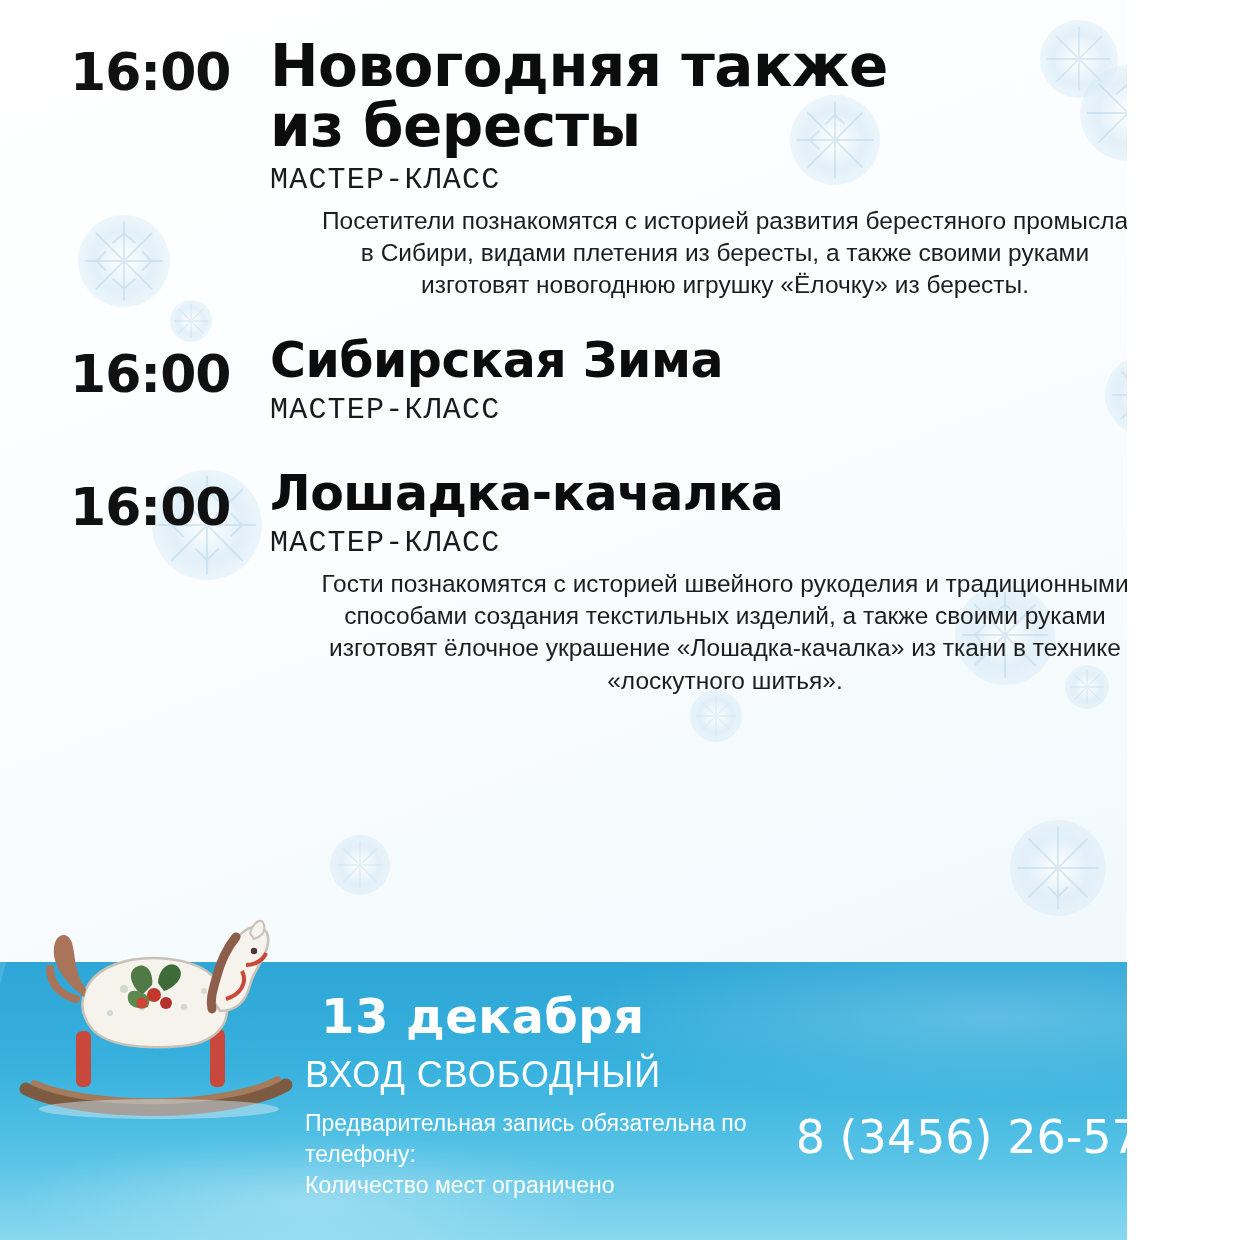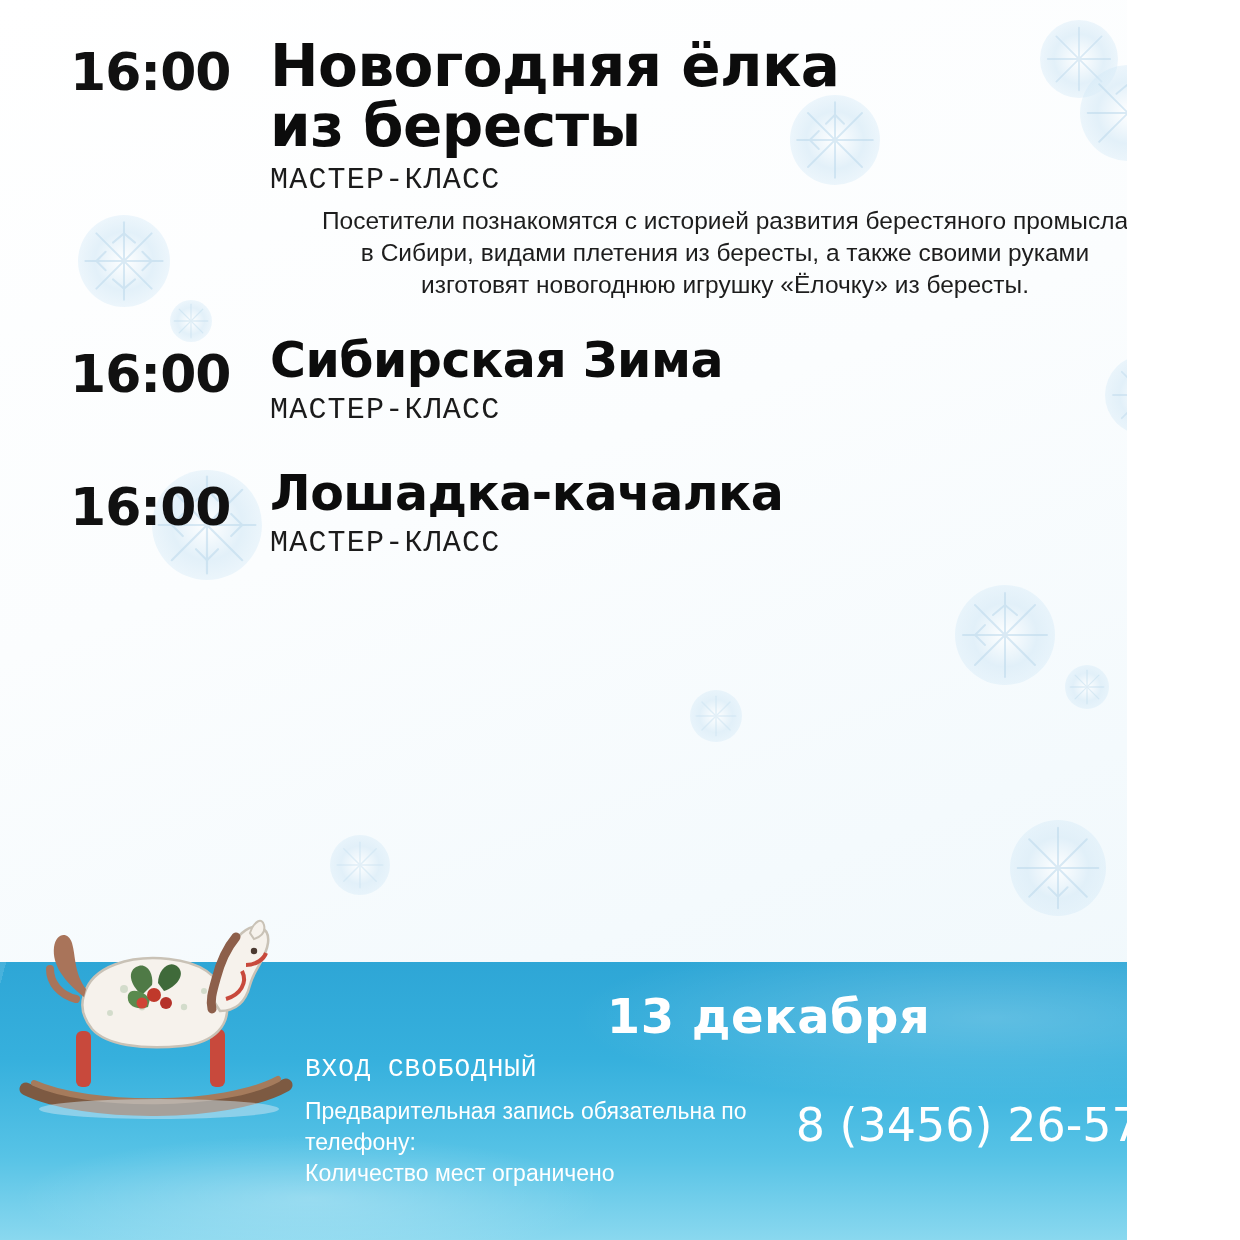--- a/index.html
+++ b/index.html
@@ -121,25 +121,24 @@
     right: 24px;
     z-index: 4;
   }
   .banner-date {
     font-family: "DejaVu Sans", sans-serif;
     font-weight: bold;
     font-size: 48px;
     color: #ffffff;
     letter-spacing: 0.5px;
     margin: 0 0 10px 16px;
-    text-align: center;
   }
   .banner-free {
-    font-family: Liberation Mono, monospace;
-    font-size: 26px;
+    font-family: Liberation Sans, sans-serif;
+    font-size: 36px;
     letter-spacing: 1px;
     color: #ffffff;
     margin: 0 0 12px 0;
   }
   .banner-note-row {
     display: flex;
     align-items: flex-start;
     gap: 10px;
   }
   .banner-notes {
@@ -335,21 +334,21 @@
           </g>
         </svg>
     </div>
   </div>
 
   <div class="content">
 
     <div class="event first">
       <div class="event-time">16:00</div>
       <div class="event-body">
-        <h1 class="event-title">Новогодняя ёлка
+        <h1 class="event-title">Новогодняя также
 из бересты</h1>
         <div class="event-kind">МАСТЕР-КЛАСС</div>
         <p class="event-desc">Посетители познакомятся с историей развития берестяного промысла
 в Сибири, видами плетения из бересты, а также своими руками
 изготовят новогоднюю игрушку «Ёлочку» из бересты.</p>
       </div>
     </div>
 
     <div class="event second">
       <div class="event-time">16:00</div>
@@ -357,20 +356,24 @@
         <h1 class="event-title">Сибирская Зима</h1>
         <div class="event-kind">МАСТЕР-КЛАСС</div>
       </div>
     </div>
 
     <div class="event third">
       <div class="event-time">16:00</div>
       <div class="event-body">
         <h1 class="event-title">Лошадка-качалка</h1>
         <div class="event-kind">МАСТЕР-КЛАСС</div>
+        <p class="event-desc">Гости познакомятся с историей швейного рукоделия и традиционными
+способами создания текстильных изделий, а также своими руками
+изготовят ёлочное украшение «Лошадка-качалка» из ткани в технике
+«лоскутного шитья».</p>
       </div>
     </div>
 
   </div>
 
   <div class="banner">
     <div class="banner-text">
       <div class="banner-date">13 декабря</div>
       <div class="banner-free">ВХОД СВОБОДНЫЙ</div>
       <div class="banner-note-row">

